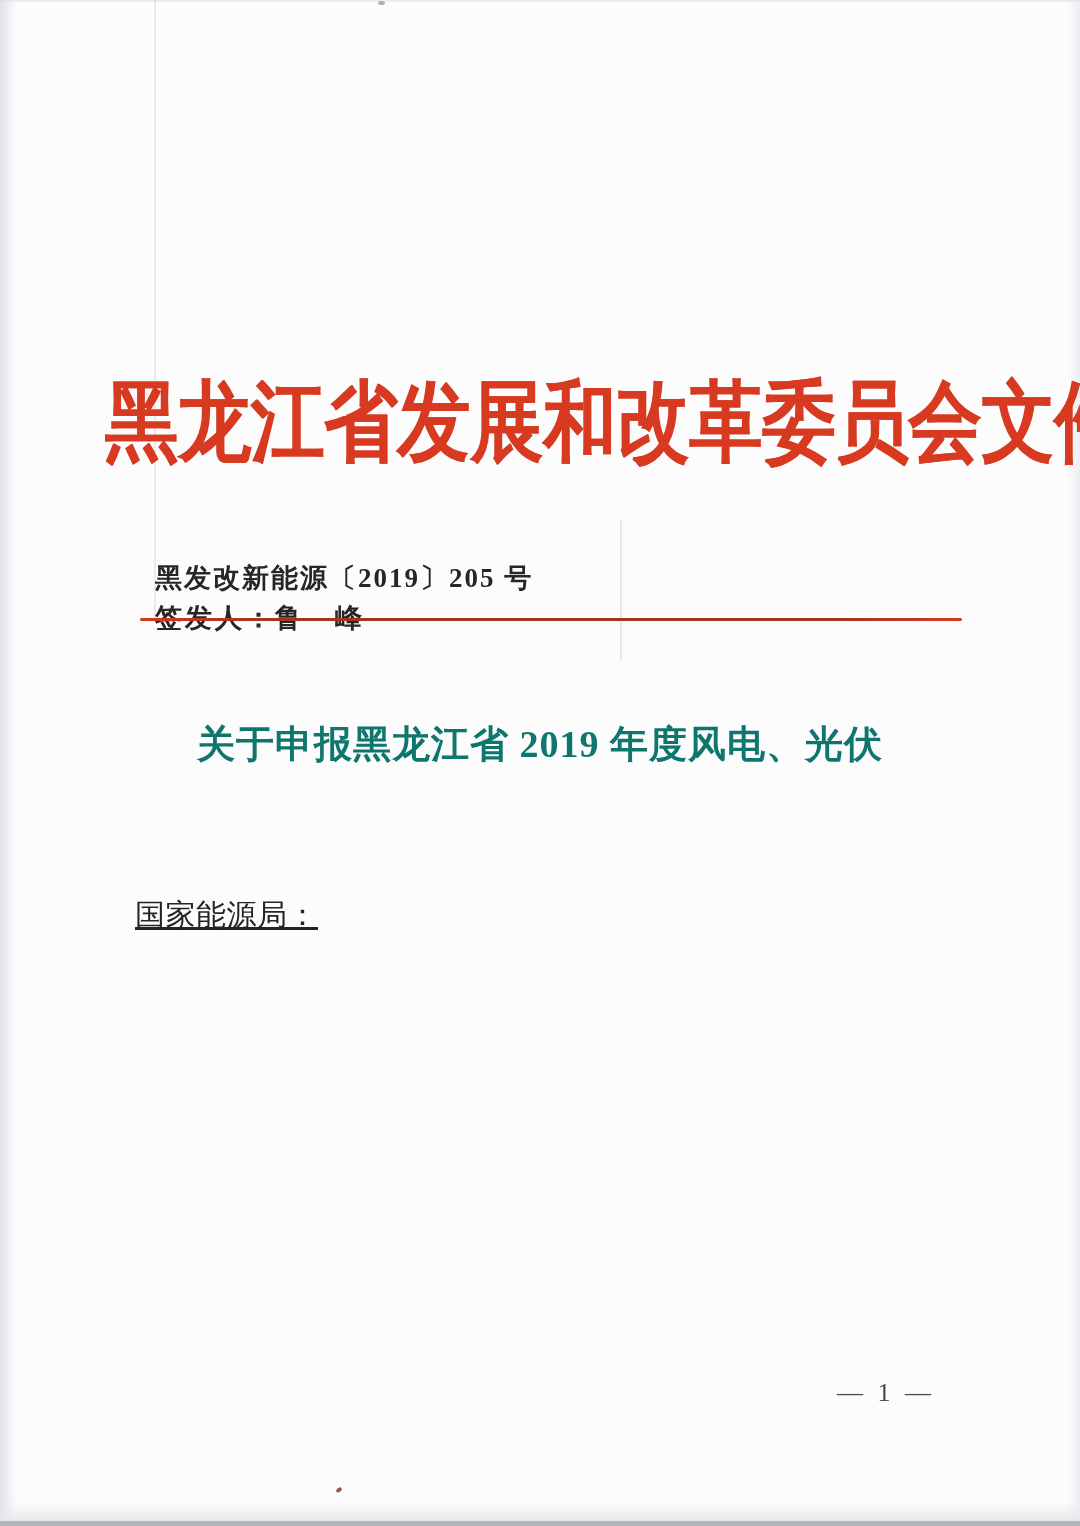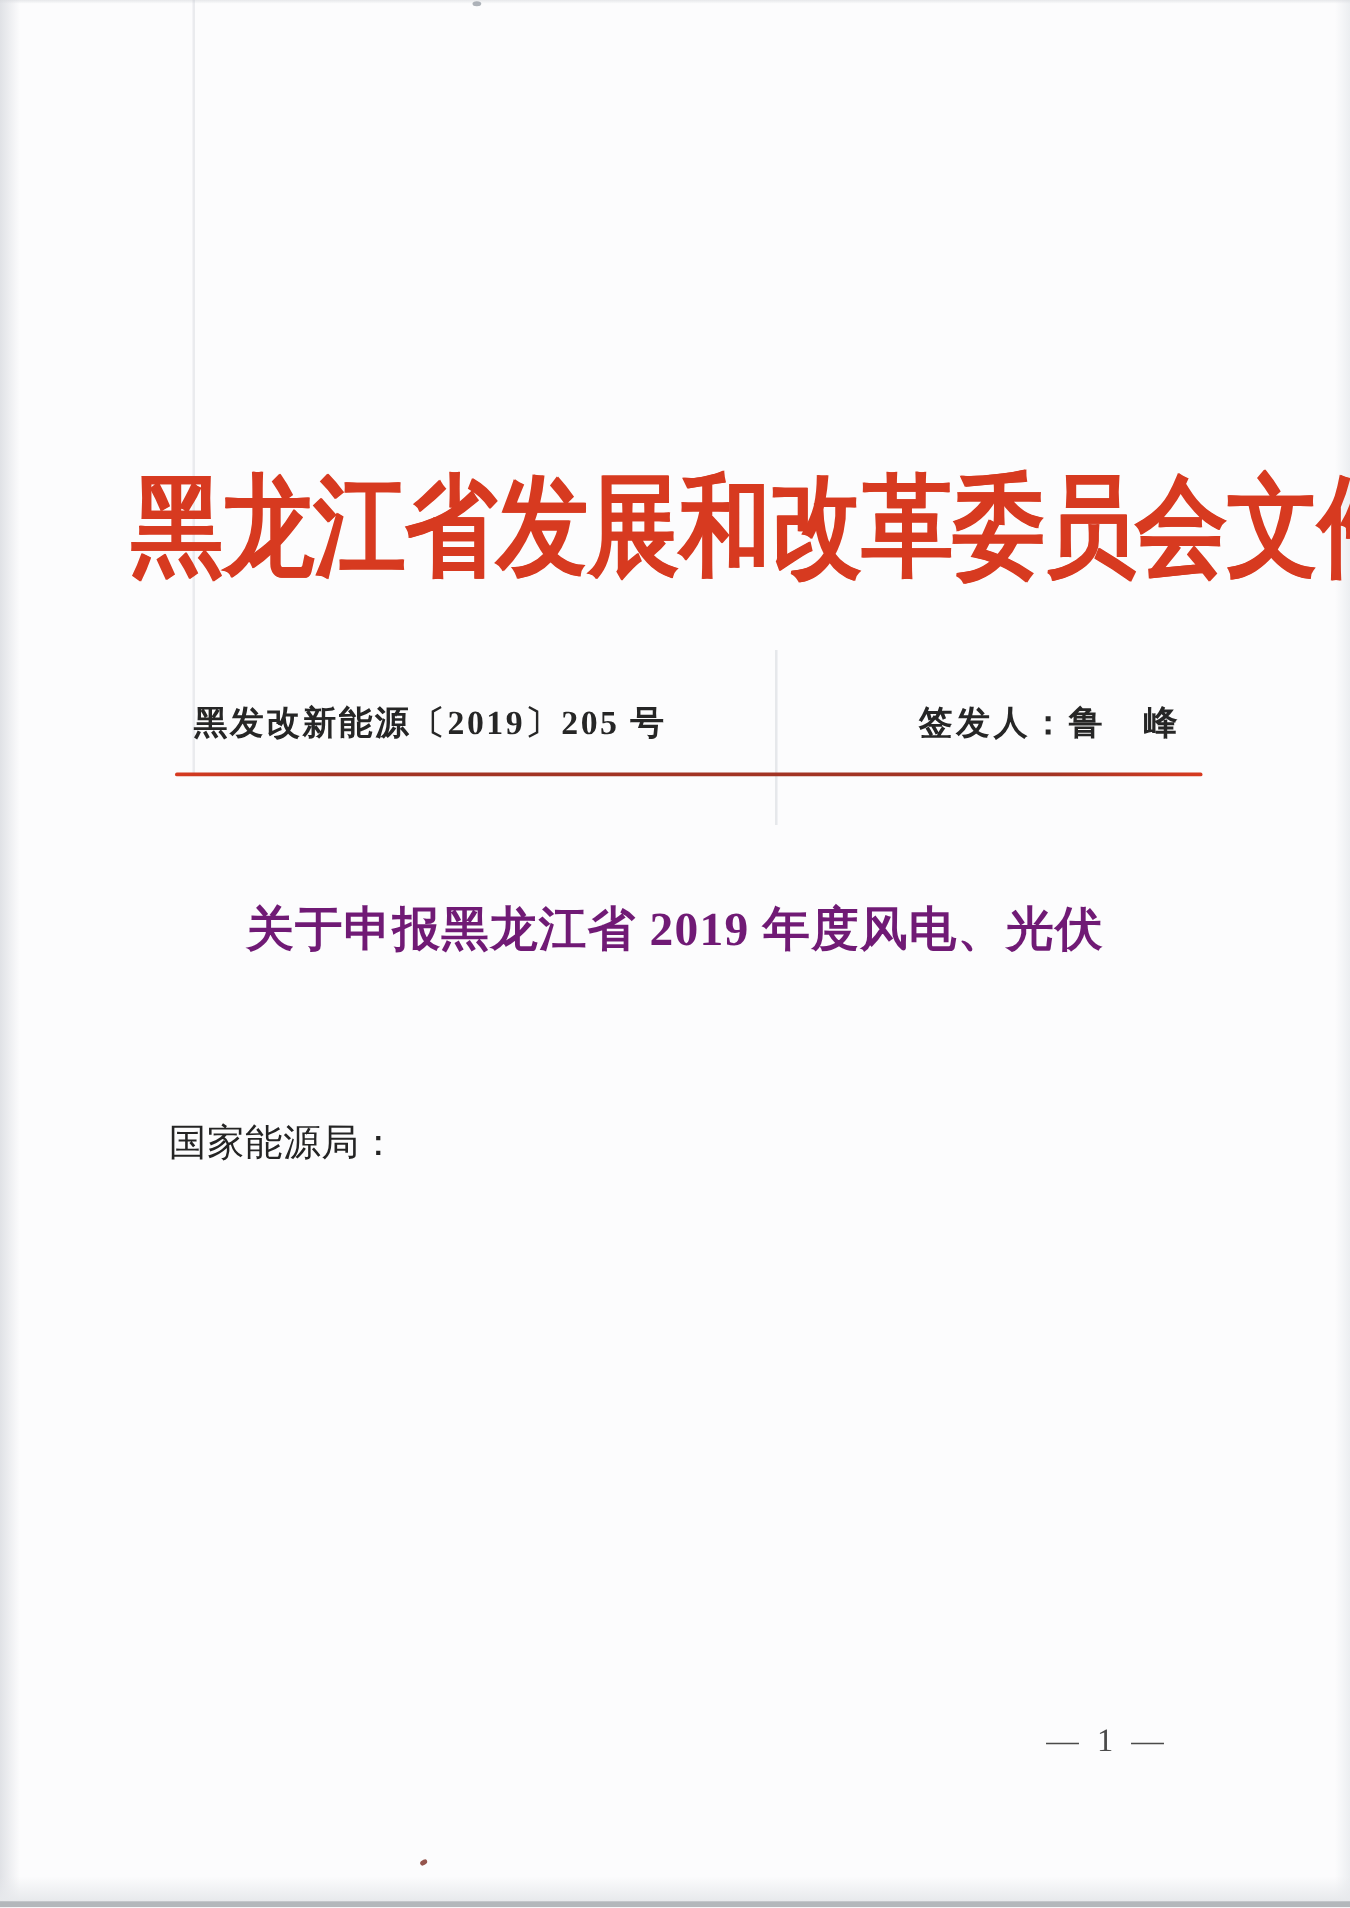--- a/index.html
+++ b/index.html
@@ -80,20 +80,21 @@
   .meta-row {
     position: absolute;
     top: 558px;
     left: 155px;
     width: 790px;
     display: flex;
     justify-content: space-between;
     align-items: baseline;
     font-size: 27px;
     line-height: 40px;
+    flex-direction: column;
   }
   .doc-number {
     font-weight: bold;
     letter-spacing: 2px;
   }
   .signer {
     font-weight: bold;
     letter-spacing: 3px;
     white-space: pre;
   }
@@ -109,37 +110,38 @@
   .doc-title {
     position: absolute;
     top: 714px;
     left: 0;
     width: 100%;
     margin: 0;
     text-align: center;
     font-size: 38px;
     line-height: 60px;
     font-weight: bold;
-    color: #701a75;
+    color: #0f766e;
     letter-spacing: 1px;
   }
   .doc-title span { display: block; }
   
   .body-text {
     position: absolute;
     top: 888px;
     left: 135px;
     width: 830px;
     font-size: 30px;
     line-height: 54px;
     text-align: justify;
     text-justify: inter-ideograph;
     word-break: break-all;
     letter-spacing: 0.5px;
     color: #242424;
+    text-decoration: underline;
   }
   .body-text p { margin: 0; }
   .body-text .para { text-indent: 2em; }
   
   .page-number {
     position: absolute;
     top: 1378px;
     right: 145px;
     font-size: 26px;
     letter-spacing: 4px;

